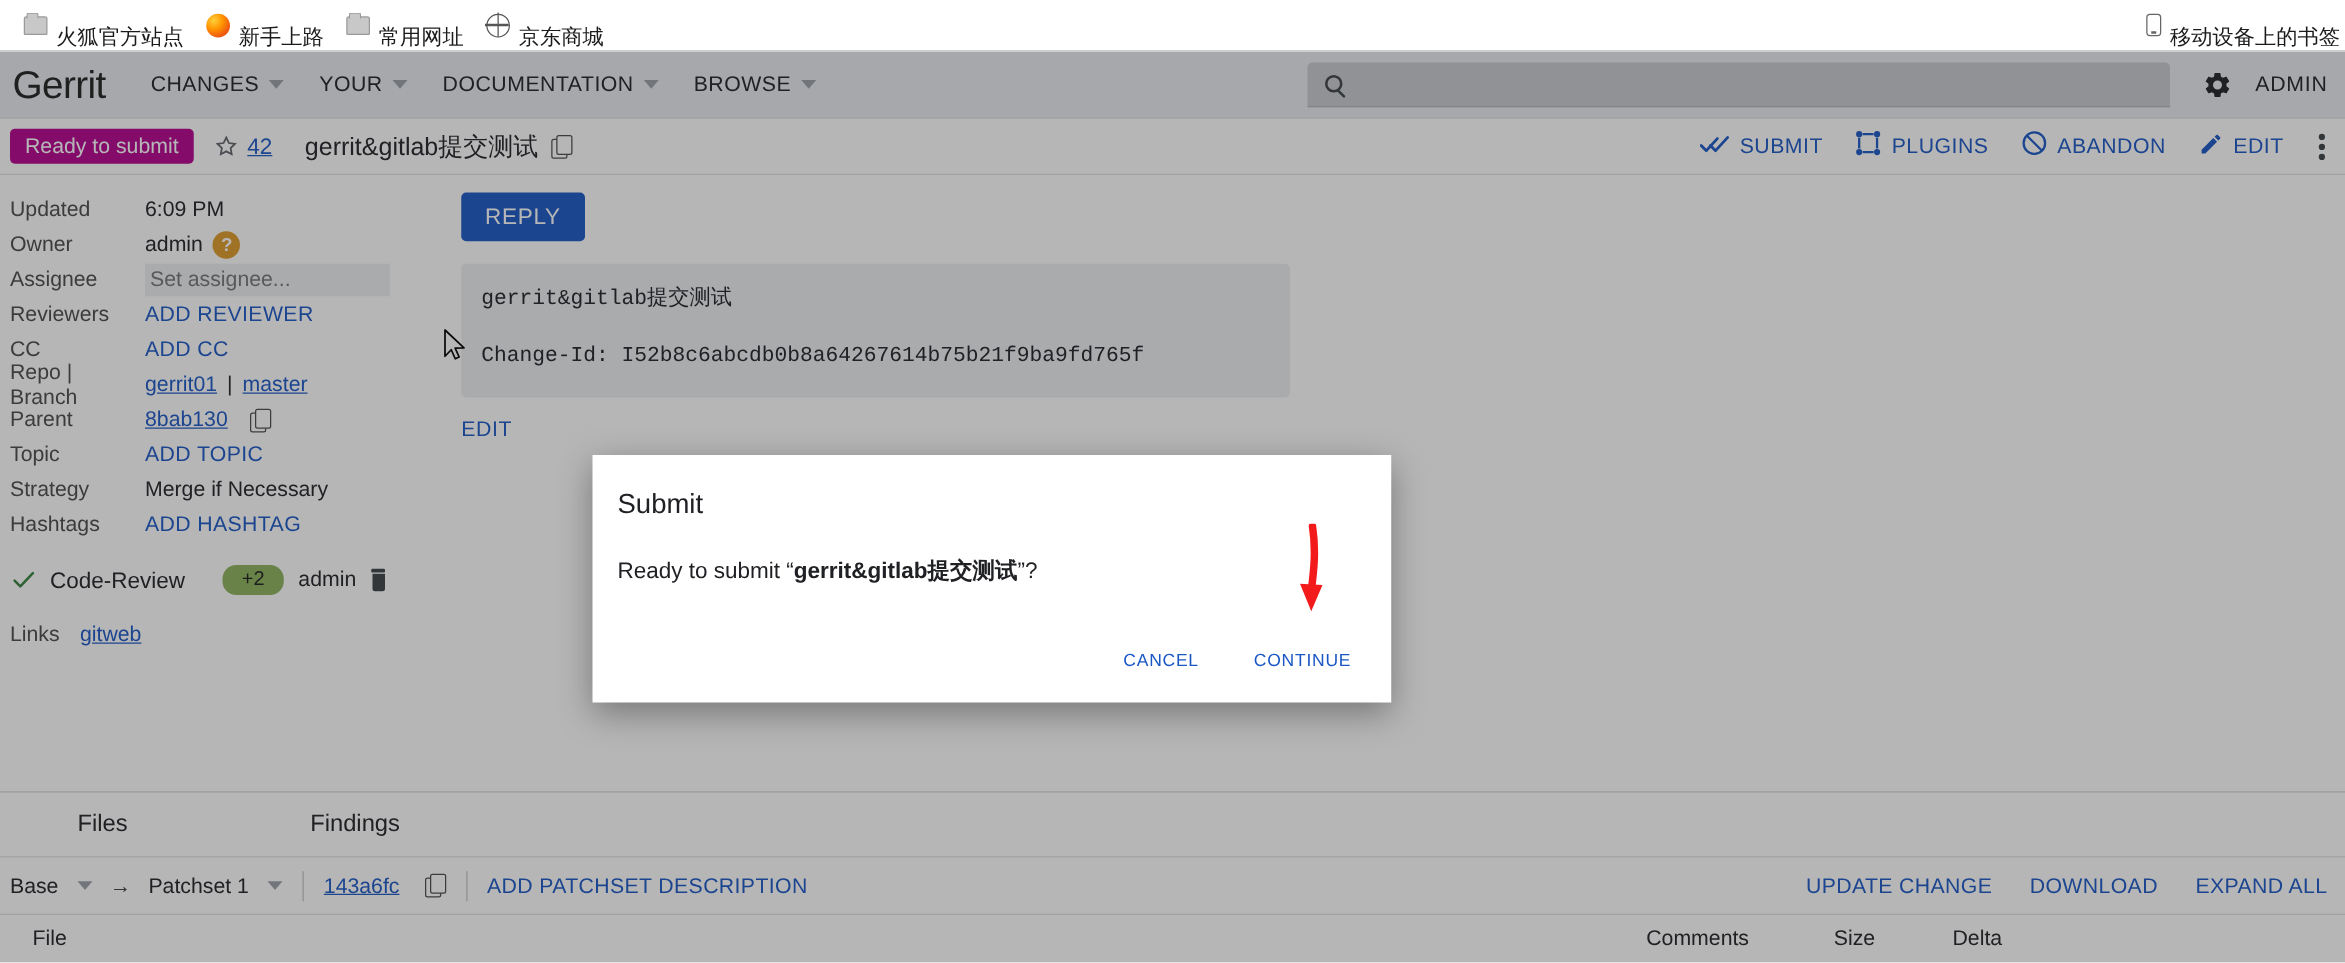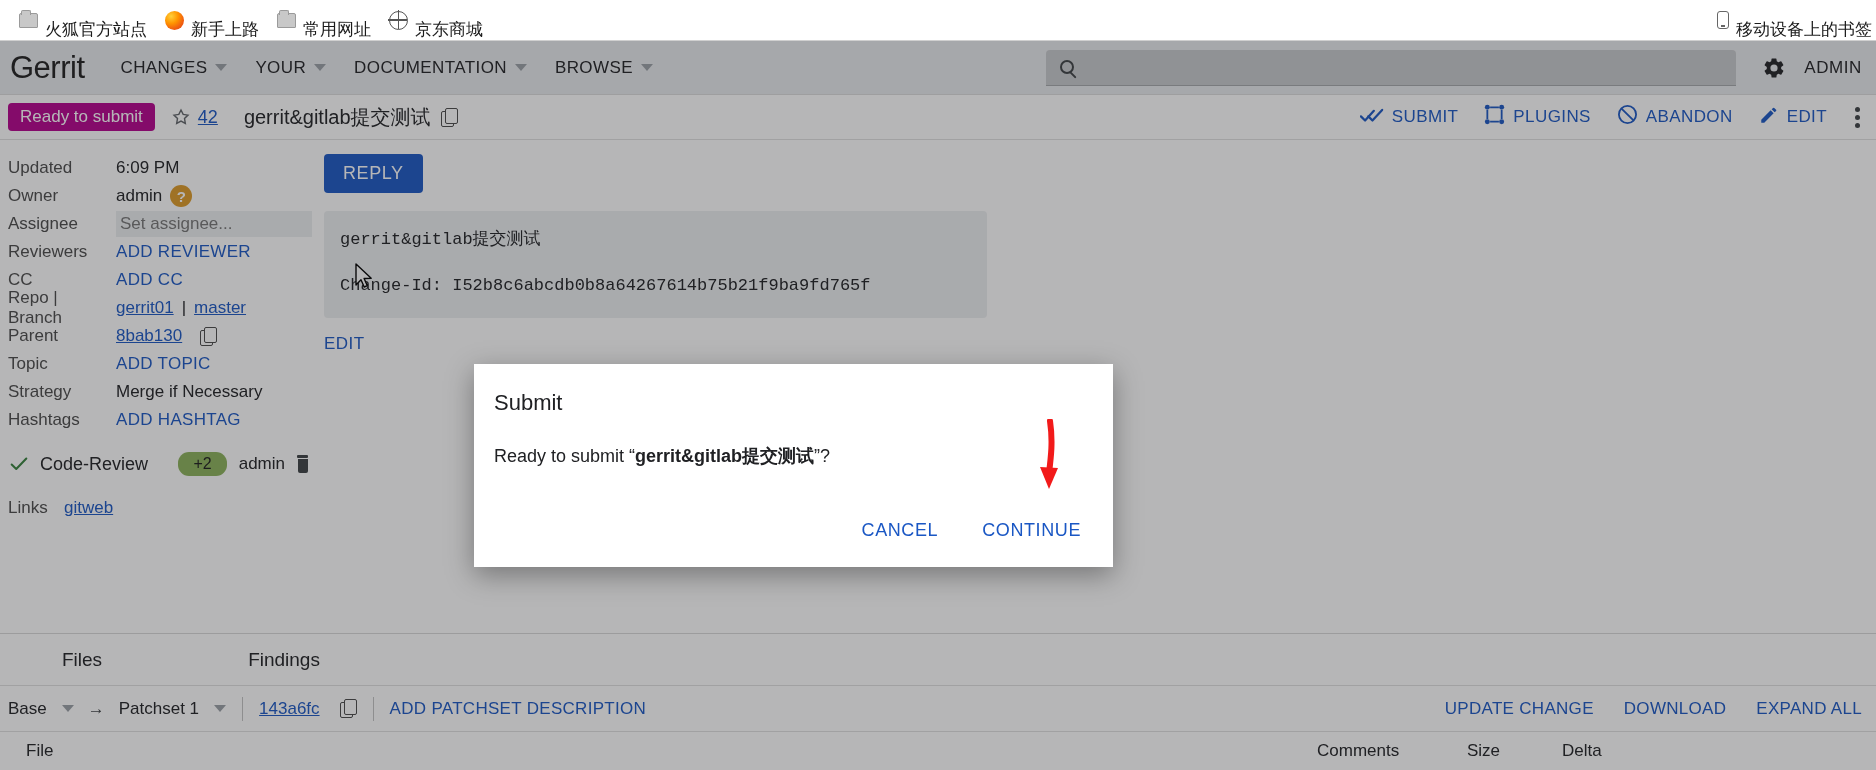--- a/index.html
+++ b/index.html
@@ -280,20 +280,21 @@
     border-radius: 50%;
     background: #3c4043;
     display: block;
   }
 
   
   #change-body {
     display: flex;
     padding: 14px 0 0 0;
     height: 382px;
+    gap: 45px;
   }
   #meta-col {
     width: 310px;
     flex: none;
     padding-left: 8px;
   }
   .meta-row {
     display: flex;
     align-items: center;
     height: 28px;
@@ -497,21 +498,21 @@
   #modal-text b { font-weight: bold; }
   #modal-actions {
     display: flex;
     justify-content: flex-end;
     align-items: center;
     gap: 28px;
     margin-top: 46px;
   }
   .modal-btn {
     color: #1a57c4;
-    font-size: 18px;
+    font-size: 14px;
     letter-spacing: 0.6px;
     padding: 6px 8px;
     cursor: pointer;
     background: none;
     border: none;
     font-family: "Liberation Sans", sans-serif;
   }
   #annotation-arrow {
     position: absolute;
     left: 1028px; top: 378px;

